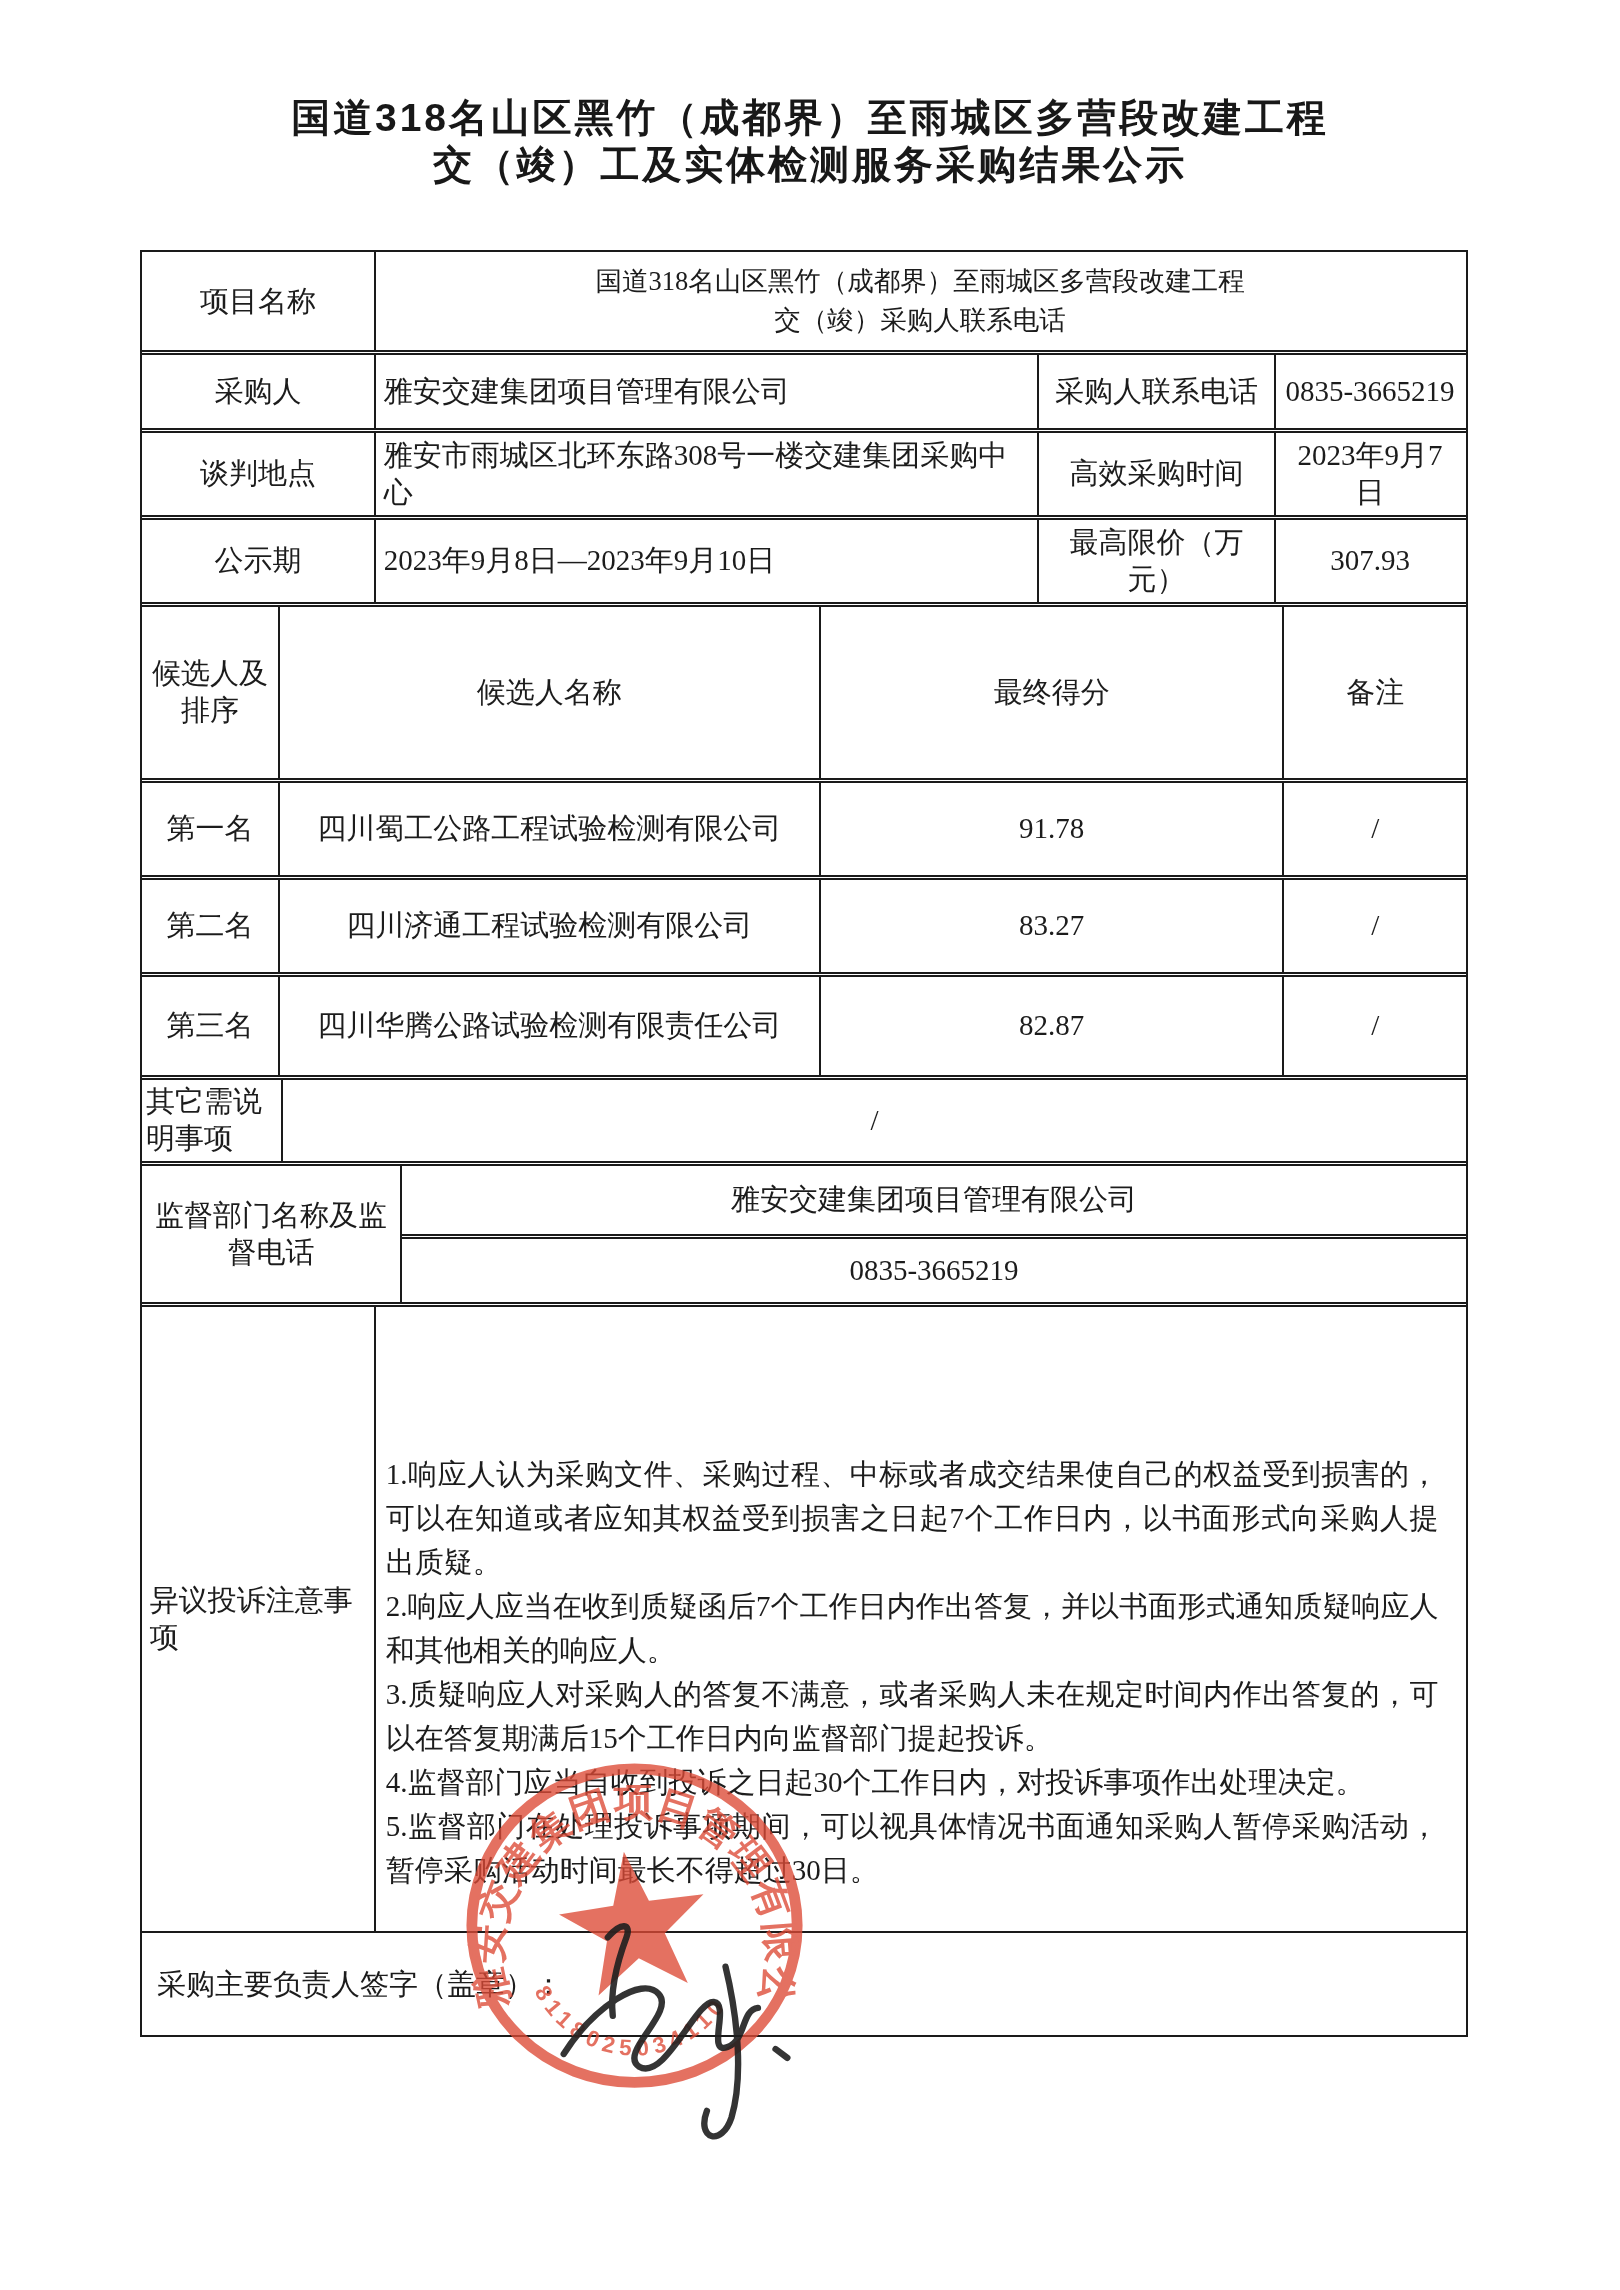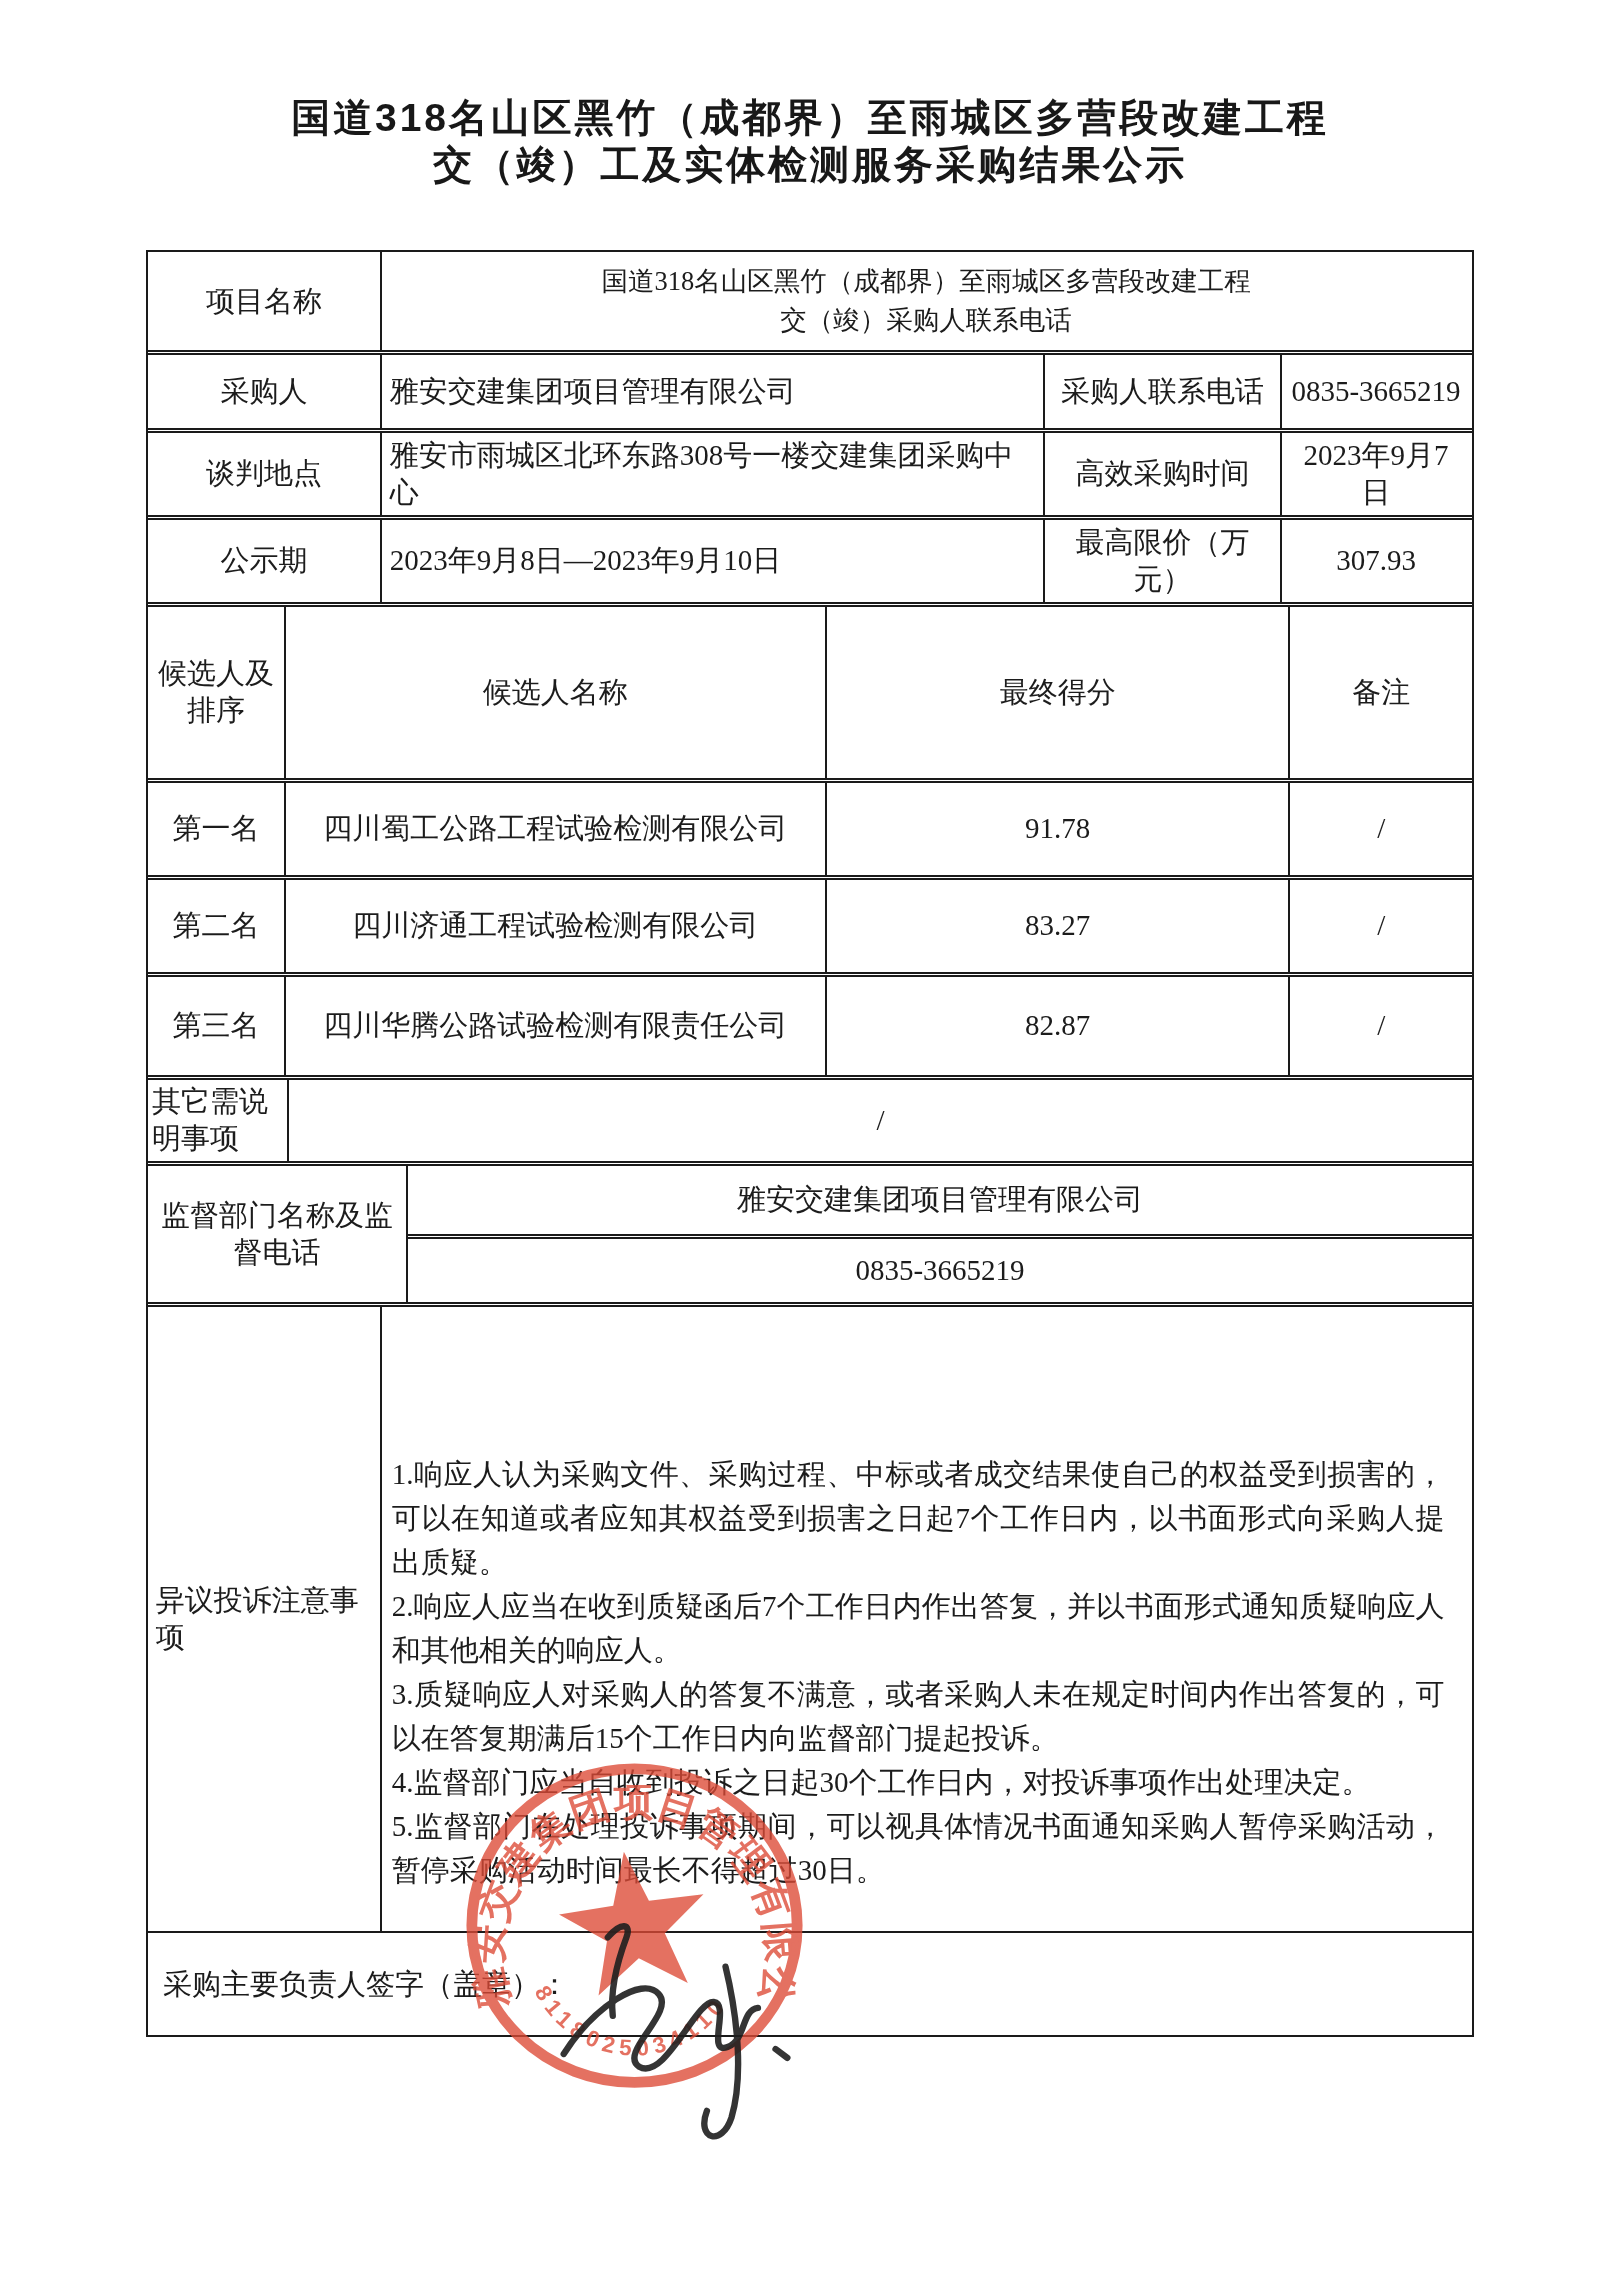--- a/index.html
+++ b/index.html
@@ -10,21 +10,21 @@
   }
   
   .doc-title{
     position:absolute;top:94px;left:0;width:1620px;text-align:center;
     font-family:"Liberation Sans","DejaVu Sans",sans-serif;
     font-weight:700;font-size:39px;line-height:47px;letter-spacing:2.9px;
     color:#181818;
   }
   
   .doc-table{
-    position:absolute;left:146px;top:250px;width:1328px;
+    position:absolute;left:140px;top:250px;width:1328px;
     box-sizing:border-box;border:2.9px solid #1a1a1a;background:transparent;
   }
   .row{display:flex;align-items:stretch;}
   .row + .row{border-top:5.9px double #1a1a1a;}
   .row.single-top{border-top:2.9px solid #1a1a1a;}
   .cell{
     box-sizing:border-box;display:flex;align-items:center;
     font-size:29px;line-height:37px;padding:3.9px 7.8px;
   }
   .cell + .cell{border-left:2.9px solid #1a1a1a;}

